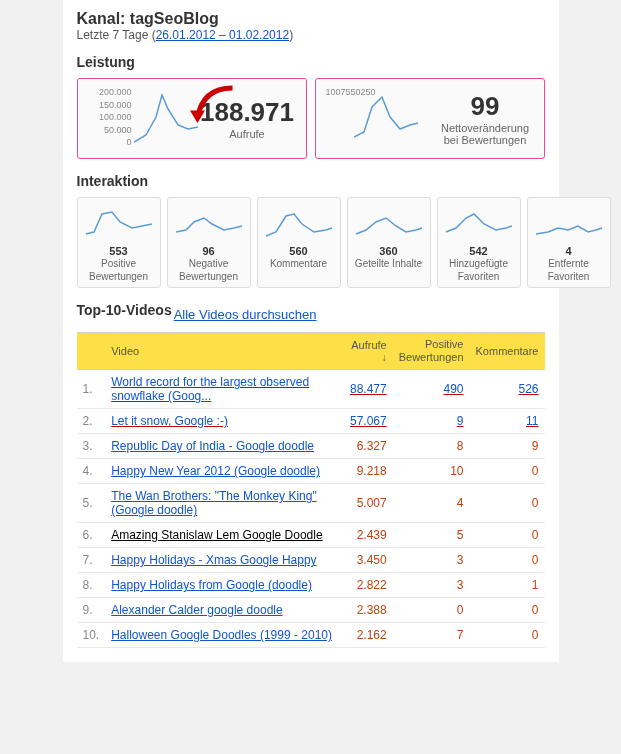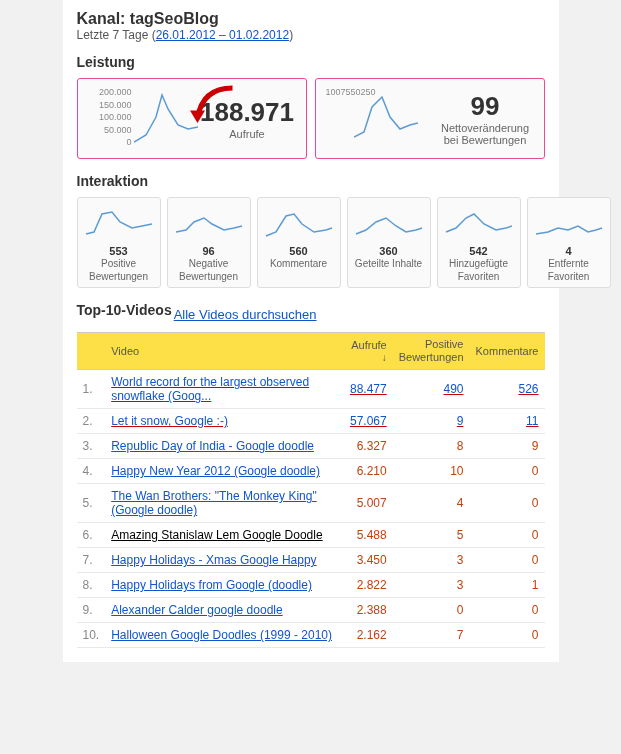--- a/index.html
+++ b/index.html
@@ -323,35 +323,35 @@
           <tr>
             <td class="rank-col" style="color: rgb(136, 136, 136);">3.</td>
             <td><a href="#" style="color: rgb(17, 85, 204); text-decoration: underline;">Republic Day of India - Google doodle</a></td>
             <td class="num">6.327</td>
             <td class="num">8</td>
             <td class="num">9</td>
           </tr>
           <tr>
             <td class="rank-col" style="color: rgb(136, 136, 136);">4.</td>
             <td><a href="#" style="color: rgb(17, 85, 204); text-decoration: underline;">Happy New Year 2012 (Google doodle)</a></td>
-            <td class="num">6.210</td>
+            <td class="num">9.218</td>
             <td class="num">10</td>
             <td class="num">0</td>
           </tr>
           <tr>
             <td class="rank-col" style="color: rgb(136, 136, 136);">5.</td>
             <td><a href="#" style="color: rgb(17, 85, 204); text-decoration: underline;">The Wan Brothers: "The Monkey King" (Google doodle)</a></td>
             <td class="num">5.007</td>
             <td class="num">4</td>
             <td class="num">0</td>
           </tr>
           <tr>
             <td class="rank-col" style="color: rgb(136, 136, 136);">6.</td>
             <td><a href="#" style="color: #000000; text-decoration: underline; text-align: center;">Amazing Stanislaw Lem Google Doodle</a></td>
-            <td class="num">5.488</td>
+            <td class="num">2.439</td>
             <td class="num">5</td>
             <td class="num">0</td>
           </tr>
           <tr>
             <td class="rank-col" style="color: rgb(136, 136, 136);">7.</td>
             <td><a href="#" style="color: rgb(17, 85, 204); text-decoration: underline;">Happy Holidays - Xmas Google Happy</a></td>
             <td class="num">3.450</td>
             <td class="num">3</td>
             <td class="num">0</td>
           </tr>

